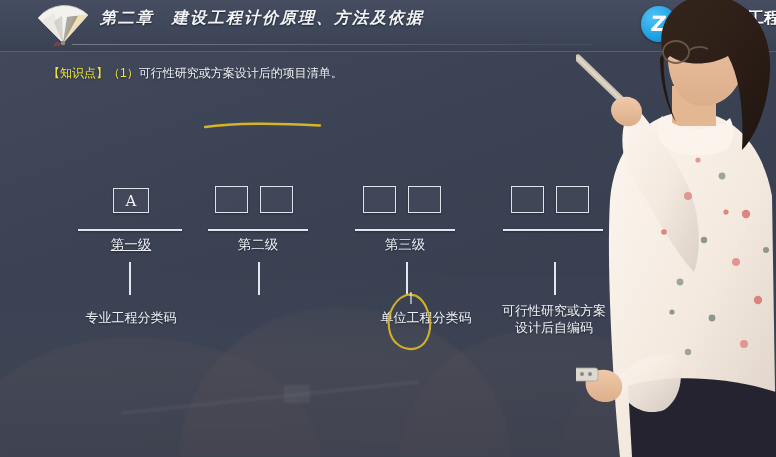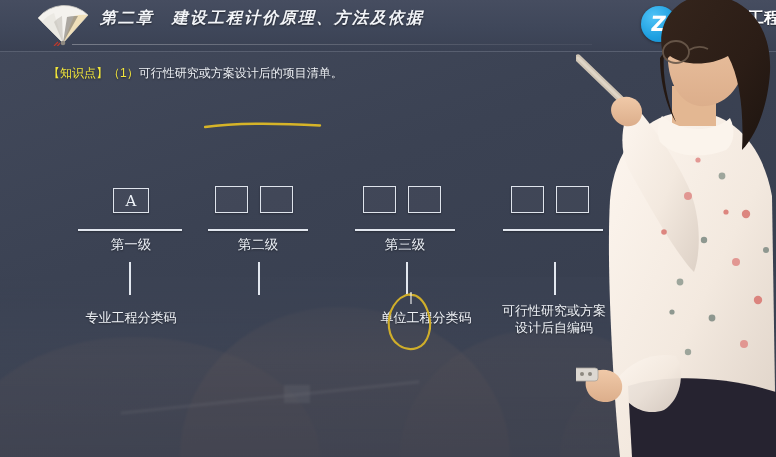--- a/index.html
+++ b/index.html
@@ -254,21 +254,21 @@
 
   <svg class="underline-ink" viewBox="0 0 118 9">
     <path d="M1 6 C26 2.5, 62 1.5, 116 4.5" stroke="#d6b428" stroke-width="2.4" fill="none" stroke-linecap="round"></path>
   </svg>
 
   <div class="diagram">
 
     <div class="cbox" style="left:113px; top:188px; width:36px; height:25px;">A</div>
     <div class="grule" style="left:78px; top:229px; width:104px;"></div>
     <div class="gstem" style="left:129px; top:262px; height:33px;"></div>
-    <div class="lvl-label" style="left:79px; top:236px; width:104px;">第一级</div>
+    <div class="lvl-label" style="left:79px; top:236px; width:104px;text-decoration:underline;">第一级</div>
     <div class="desc-label" style="left:62px; top:309px; width:138px;">专业工程分类码</div>
 
     <div class="cbox" style="left:215px; top:186px; width:33px; height:27px;"></div>
     <div class="cbox" style="left:260px; top:186px; width:33px; height:27px;"></div>
     <div class="grule" style="left:208px; top:229px; width:100px;"></div>
     <div class="gstem" style="left:258px; top:262px; height:33px;"></div>
     <div class="lvl-label" style="left:208px; top:236px; width:100px;">第二级</div>
 
     <div class="cbox" style="left:363px; top:186px; width:33px; height:27px;"></div>
     <div class="cbox" style="left:408px; top:186px; width:33px; height:27px;"></div>

